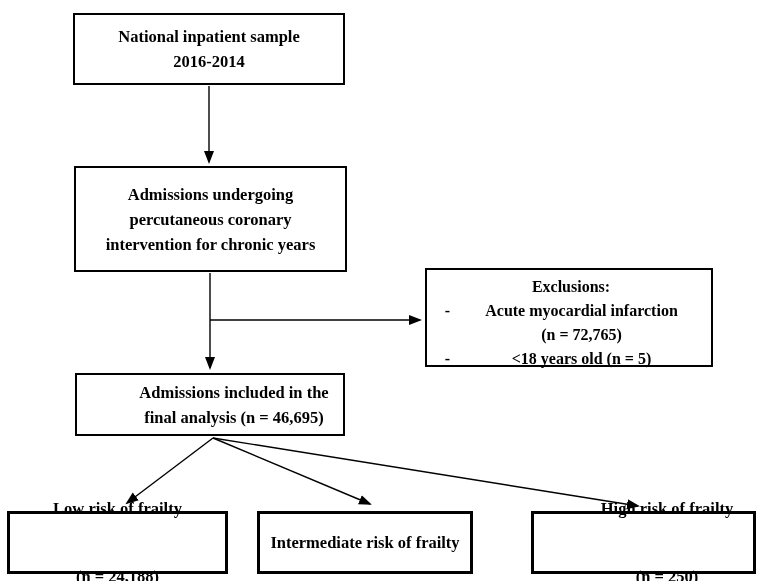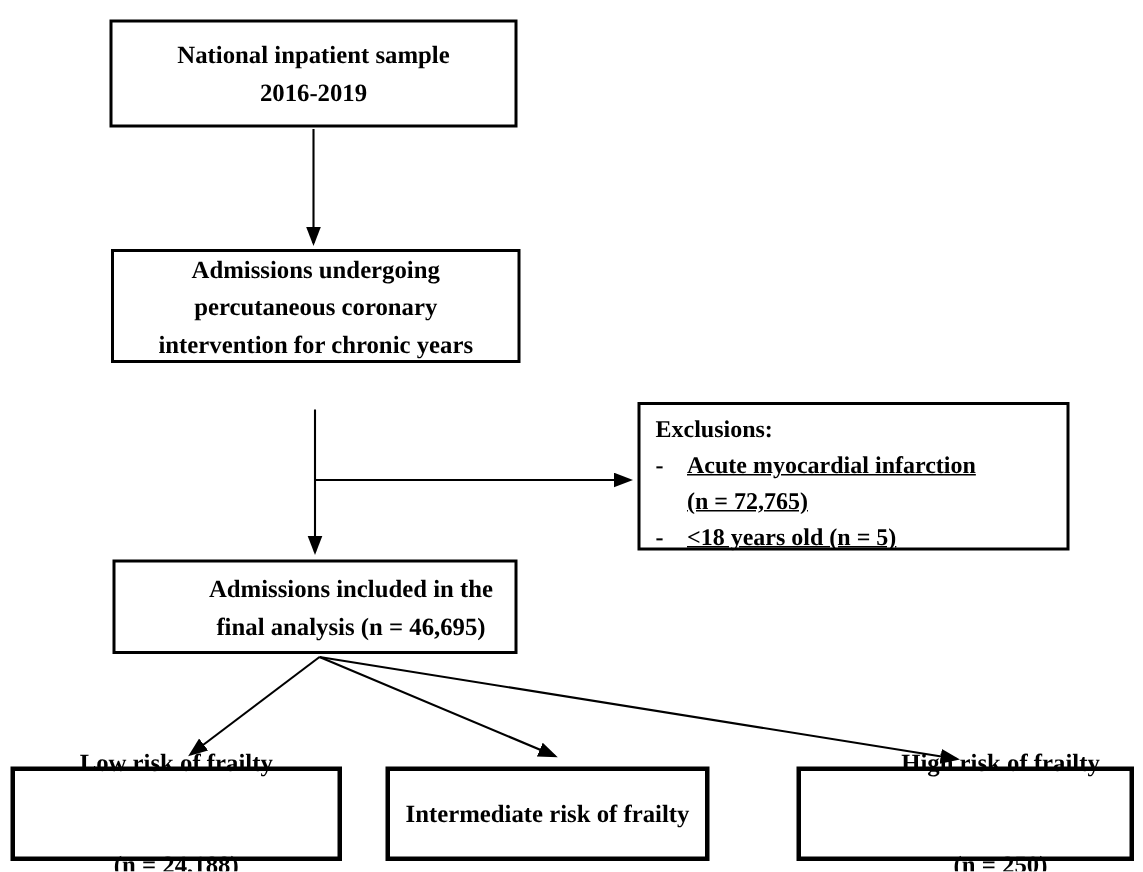--- a/index.html
+++ b/index.html
@@ -42,32 +42,32 @@
     line-height: 25px;
   }
   .box.thick {
     border-width: 3px;
     gap: 43px;
   }
   .box.excl {
     font-size: 16px;
     line-height: 24px;
     padding: 5px 6px 4px 10px;
+    text-align: center;
   }
   .excl-item {
     display: flex;
     align-items: flex-start;
   }
   .excl-dash {
     width: 21px;
     flex: 0 0 21px;
   }
   .excl-text {
     flex: 1 1 auto;
-    text-decoration: underline;
   }
 </style>
 </head>
 <body>
 
 <div class="canvas">
 
   <svg class="arrows" viewBox="0 0 762 581" xmlns="http://www.w3.org/2000/svg">
     <defs>
       <marker id="ah" markerUnits="userSpaceOnUse" markerWidth="14" markerHeight="11" refX="11" refY="5" orient="auto">
@@ -77,24 +77,24 @@
     <line x1="209" y1="86" x2="209" y2="162" stroke="#000000" stroke-width="1.4" marker-end="url(#ah)"></line>
     <line x1="210" y1="273" x2="210" y2="368" stroke="#000000" stroke-width="1.4" marker-end="url(#ah)"></line>
     <line x1="210" y1="320" x2="420" y2="320" stroke="#000000" stroke-width="1.4" marker-end="url(#ah)"></line>
     <line x1="213" y1="438" x2="127" y2="503" stroke="#000000" stroke-width="1.4" marker-end="url(#ah)"></line>
     <line x1="213" y1="438" x2="370" y2="504" stroke="#000000" stroke-width="1.4" marker-end="url(#ah)"></line>
     <line x1="213" y1="438" x2="638" y2="506" stroke="#000000" stroke-width="1.4" marker-end="url(#ah)"></line>
   </svg>
 
   <div class="box center" style="left:73px; top:13px; width:272px; height:72px;">
     <div>National inpatient sample</div>
-    <div>2016-2019</div>
+    <div>2016-2014</div>
   </div>
 
-  <div class="box center" style="left:74px; top:166px; width:273px; height:76px;">
+  <div class="box center" style="left:74px; top:166px; width:273px; height:106px;">
     <div>Admissions undergoing</div>
     <div>percutaneous coronary</div>
     <div>intervention for chronic years</div>
   </div>
 
   <div class="box excl" style="left:425px; top:268px; width:288px; height:99px;">
     <div>Exclusions:</div>
     <div class="excl-item">
       <span class="excl-dash">-</span>
       <span class="excl-text">

